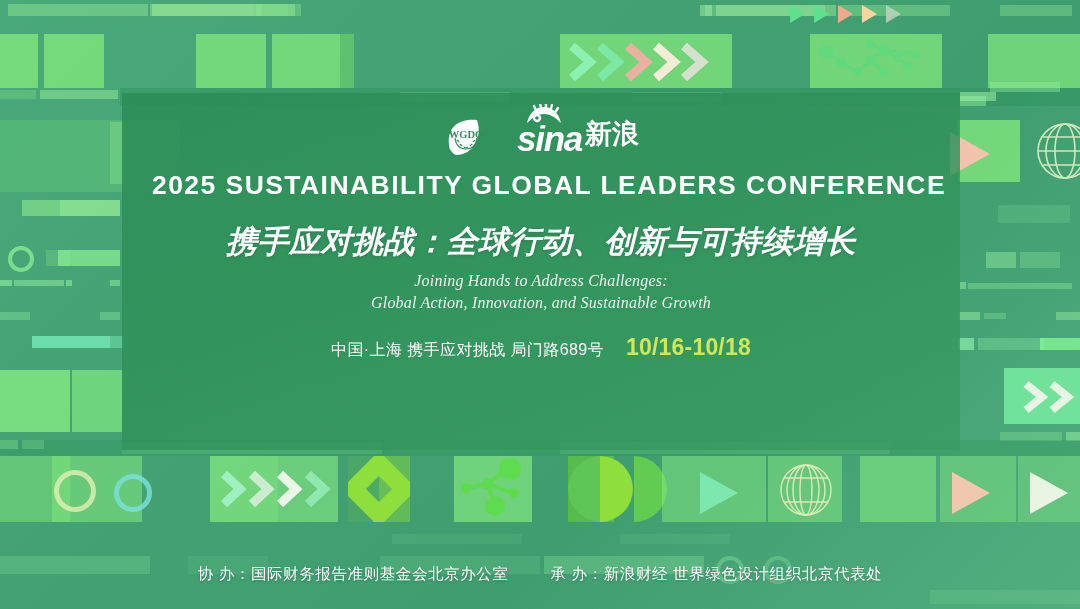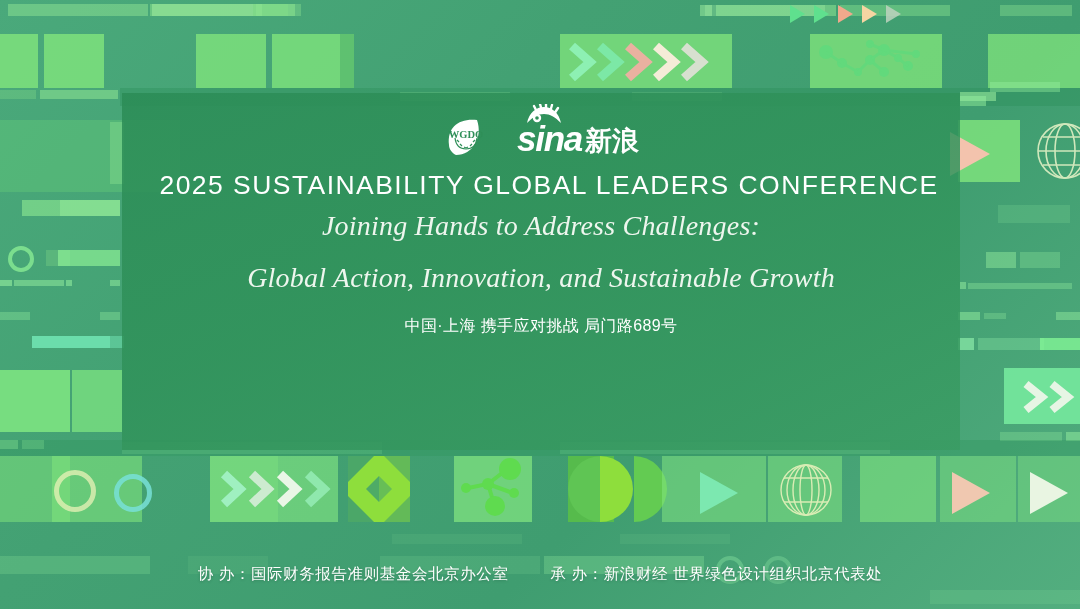--- a/index.html
+++ b/index.html
@@ -40,21 +40,21 @@
   }
   .logo-wgdo { display: flex; align-items: center; gap: 7px; }
   .wgdo-mark { width: 46px; height: 46px; position: relative; }
   .wgdo-text { display: flex; flex-direction: column; line-height: 1.05; }
   .wgdo-cn {
     color: #ffffff; font-size: 19px; font-weight: bold; letter-spacing: 1px;
   }
   .wgdo-en {
     color: #ffffff; font-size: 10.5px; font-weight: bold; letter-spacing: 0.1px;
   }
-  .logo-sina { display: flex; align-items: flex-end; gap: 3px; position: relative; }
+  .logo-sina { display: flex; gap: 3px; position: relative; }
   .sina-word {
     color: #ffffff; font-size: 35px; font-weight: bold; font-style: italic;
     letter-spacing: -1.2px; line-height: 1;
   }
   .sina-cn {
     color: #ffffff; font-size: 27px; font-weight: bold; line-height: 1;
     padding-bottom: 1px;
   }
   .sina-eye { position: absolute; left: 8px; top: -17px; width: 38px; height: 20px; }
 
@@ -64,46 +64,46 @@
     font-size: 57px;
     font-weight: bold;
     letter-spacing: 1px;
     margin-top: 8px;
     text-shadow: 0 2px 5px rgba(0,0,0,0.16);
     white-space: nowrap;
   }
   #title-en {
     color: #ffffff;
     font-size: 26.5px;
-    font-weight: normal;
+    font-weight: bold;
     letter-spacing: 1.45px;
     margin-top: 3px;
     white-space: nowrap;
     margin-left: 16px;
   }
   #subtitle-cn {
     color: #ffffff;
     font-size: 31px;
     font-weight: bold;
     font-style: italic;
     letter-spacing: 0.5px;
     margin-top: 20px;
     white-space: nowrap;
     text-shadow: 0 1px 4px rgba(0,0,0,0.14);
   }
   .subtitle-en {
     color: #eef6ee;
     font-family: "Liberation Serif", serif;
     font-style: italic;
-    font-size: 28px;
+    font-size: 16px;
     letter-spacing: 0.2px;
     white-space: nowrap;
   }
   #sub-en-1 { margin-top: 9px; }
-  #sub-en-2 { margin-top: 20px; }
+  #sub-en-2 { margin-top: 4px; }
 
   #meta-row {
     display: flex; align-items: baseline; gap: 22px;
     margin-top: 22px;
   }
   #venue {
     color: #ffffff; font-size: 16px; letter-spacing: 0.4px; white-space: nowrap;
   }
   #dates {
     font-size: 23px; font-weight: bold; letter-spacing: 0.2px;
@@ -351,25 +351,27 @@
           </g>
           <circle cx="12" cy="14" r="1.8" fill="#2f8f58"></circle>
         </svg>
         <span class="sina-word">sina</span>
         <span class="sina-cn">新浪</span>
       </div>
     </div>
 
     <div id="title-en">2025 SUSTAINABILITY GLOBAL LEADERS CONFERENCE</div>
 
+    <div id="subtitle-cn">携手应对挑战：全球行动、创新与可持续增长</div>
     <div class="subtitle-en" id="sub-en-1">Joining Hands to Address Challenges:</div>
     <div class="subtitle-en" id="sub-en-2">Global Action, Innovation, and Sustainable Growth</div>
 
     <div id="meta-row">
       <span id="venue">中国·上海 携手应对挑战 局门路689号</span>
+      <span id="dates" style="color: rgb(207, 232, 90);">10/16-10/18</span>
     </div>
   </div>
 
   <div id="footer">
     <span class="footer-item">协 办：国际财务报告准则基金会北京办公室</span>
     <span class="footer-item">承 办：新浪财经 世界绿色设计组织北京代表处</span>
   </div>
 
 </div>
 

